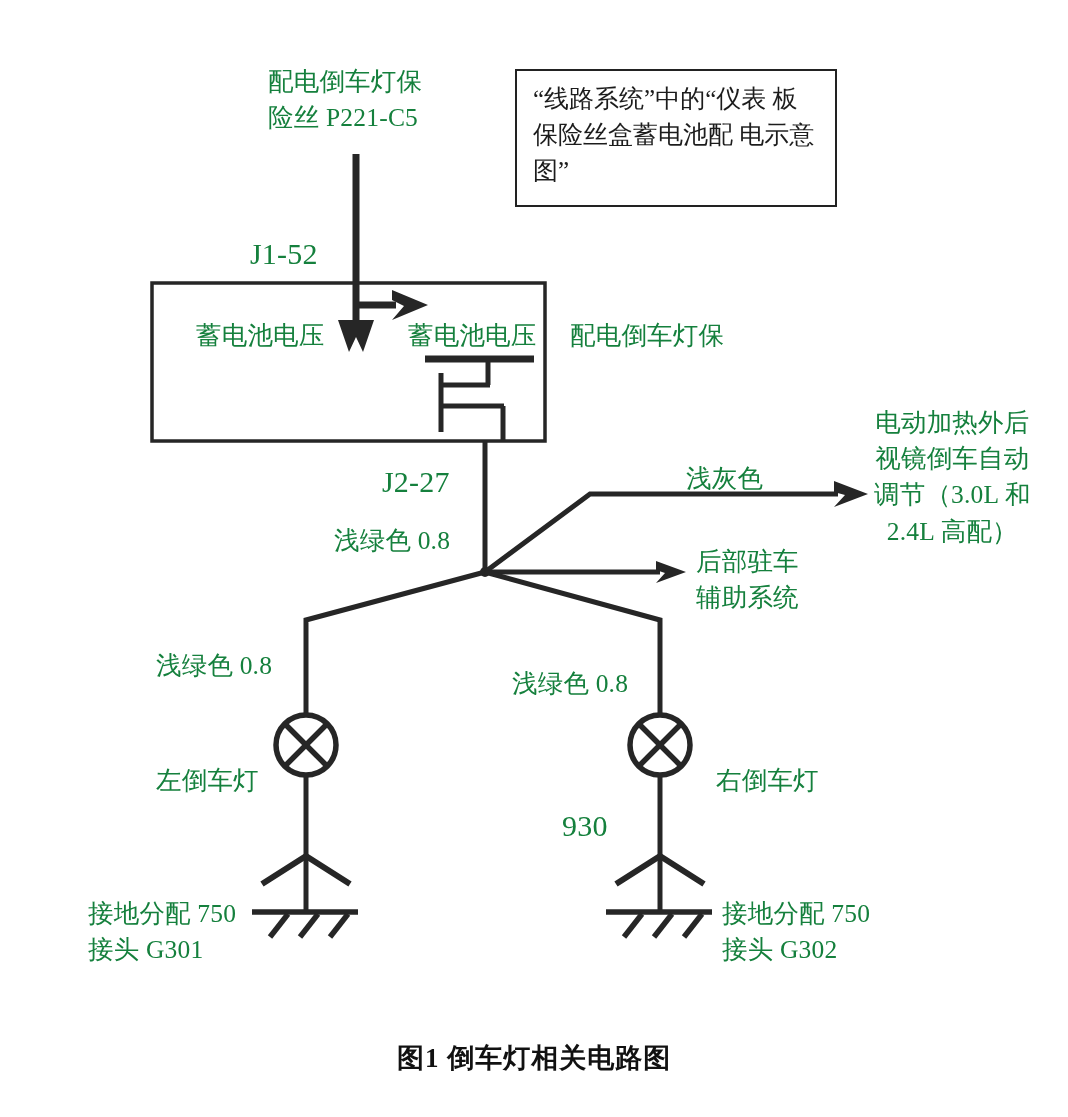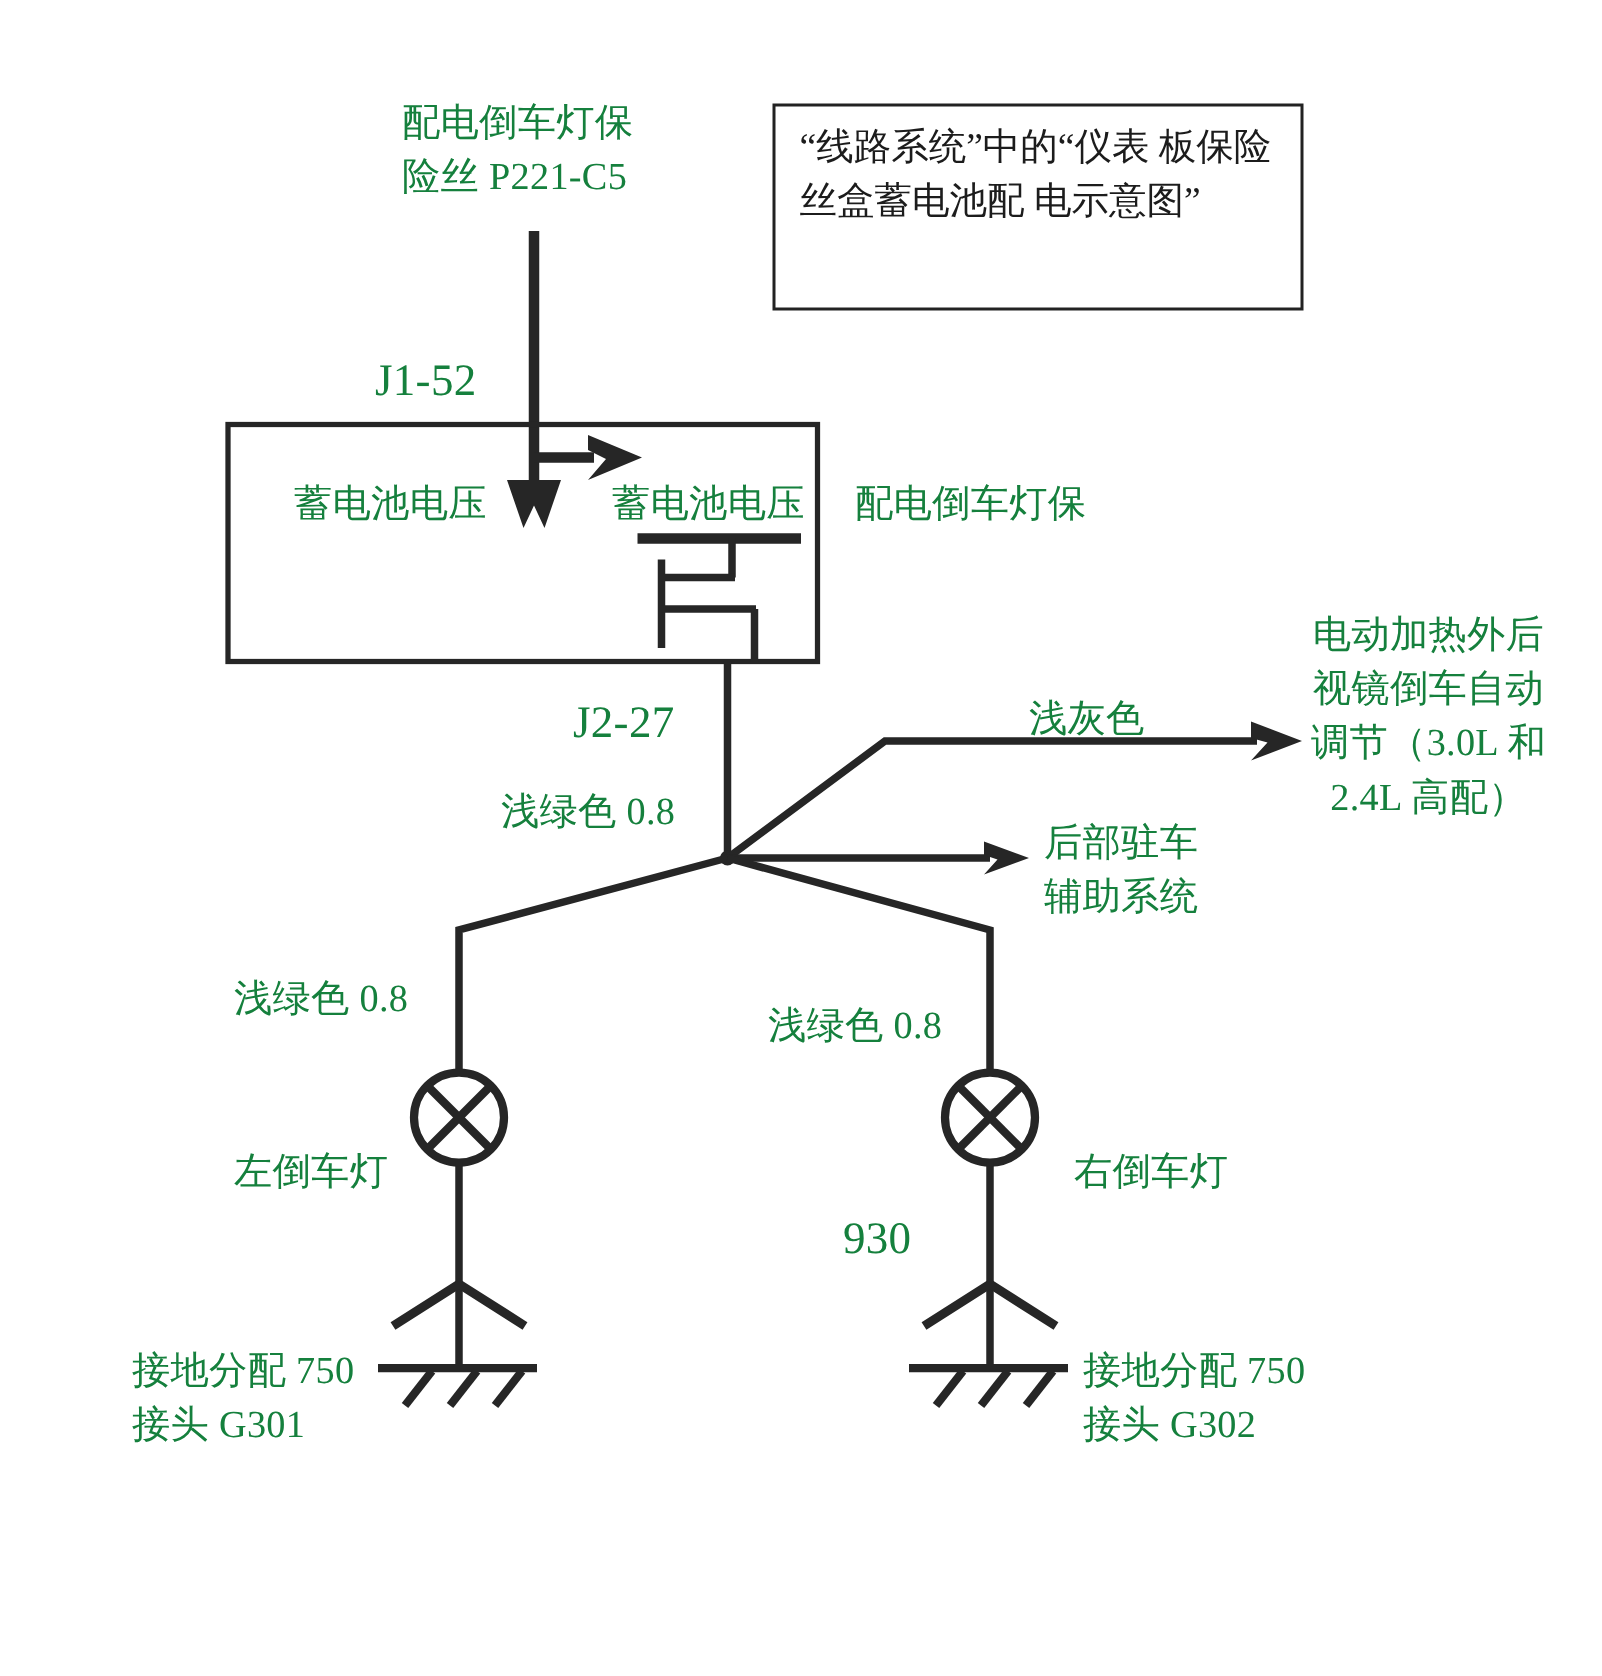--- a/index.html
+++ b/index.html
@@ -154,21 +154,21 @@
       <line x1="606" y1="912" x2="712" y2="912" stroke="#262626" stroke-width="5.5"></line>
       <line x1="624" y1="937" x2="642" y2="914" stroke="#262626" stroke-width="5.5"></line>
       <line x1="654" y1="937" x2="672" y2="914" stroke="#262626" stroke-width="5.5"></line>
       <line x1="684" y1="937" x2="702" y2="914" stroke="#262626" stroke-width="5.5"></line>
     </g>
   </svg>
 
   <div class="lbl f26" style="left:268px; top:64px;">配电倒车灯保
 险丝 P221-C5</div>
 
-  <div class="boxed-note" style="left:515px; top:69px; width:354px; height:138px;">“线路系统”中的“仪表
+  <div class="boxed-note" style="left:515px; top:69px; width:322px; height:138px;">“线路系统”中的“仪表
 板保险丝盒蓄电池配
 电示意图”</div>
 
   <div class="lbl f25" style="left:250px; top:233px;">J1-52</div>
 
   <div class="lbl f26" style="left:196px; top:318px;">蓄电池电压</div>
 
   <div class="lbl f26" style="left:408px; top:318px;">蓄电池电压</div>
 
   <div class="lbl f26" style="left:570px; top:318px;">配电倒车灯保</div>
@@ -196,14 +196,15 @@
   <div class="lbl f26" style="left:716px; top:763px;">右倒车灯</div>
 
   <div class="lbl f25" style="left:562px; top:805px;">930</div>
 
   <div class="lbl f26" style="left:88px; top:896px;">接地分配 750
 接头 G301</div>
 
   <div class="lbl f26" style="left:722px; top:896px;">接地分配 750
 接头 G302</div>
 
+  <div class="caption" style="top:1040px;">图1  倒车灯相关电路图</div>
 
 </div>
 
 </body></html>

